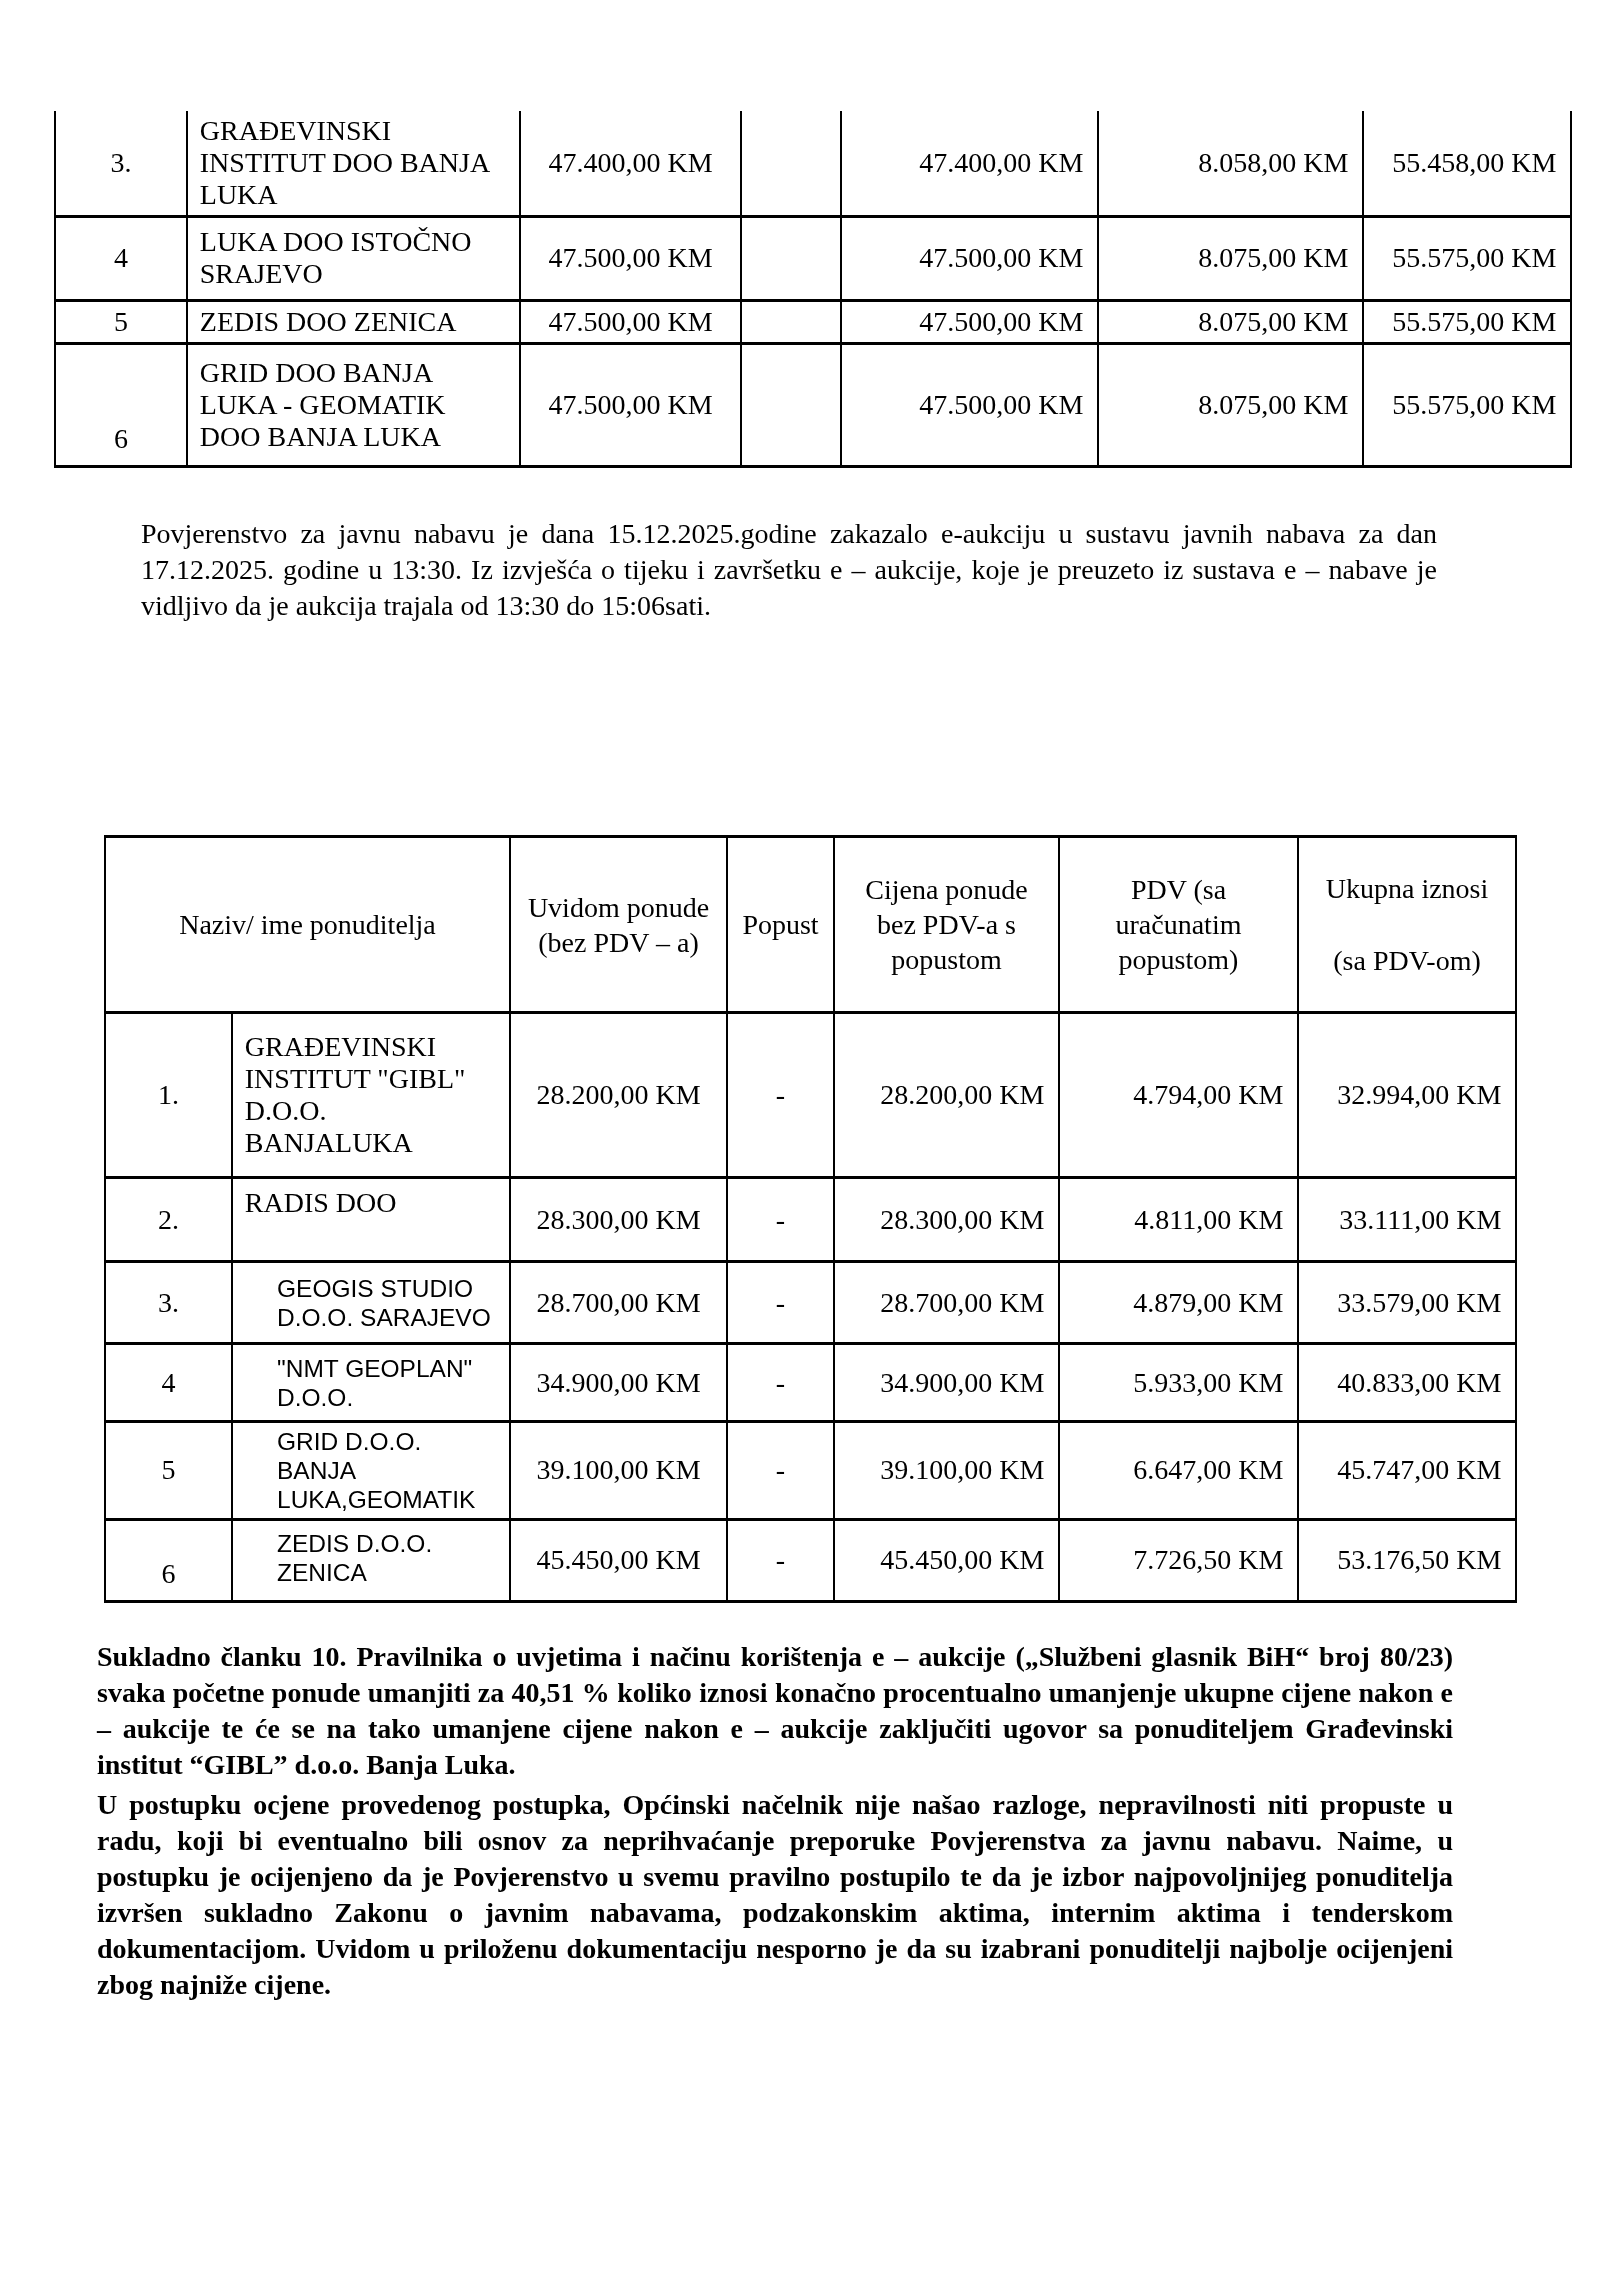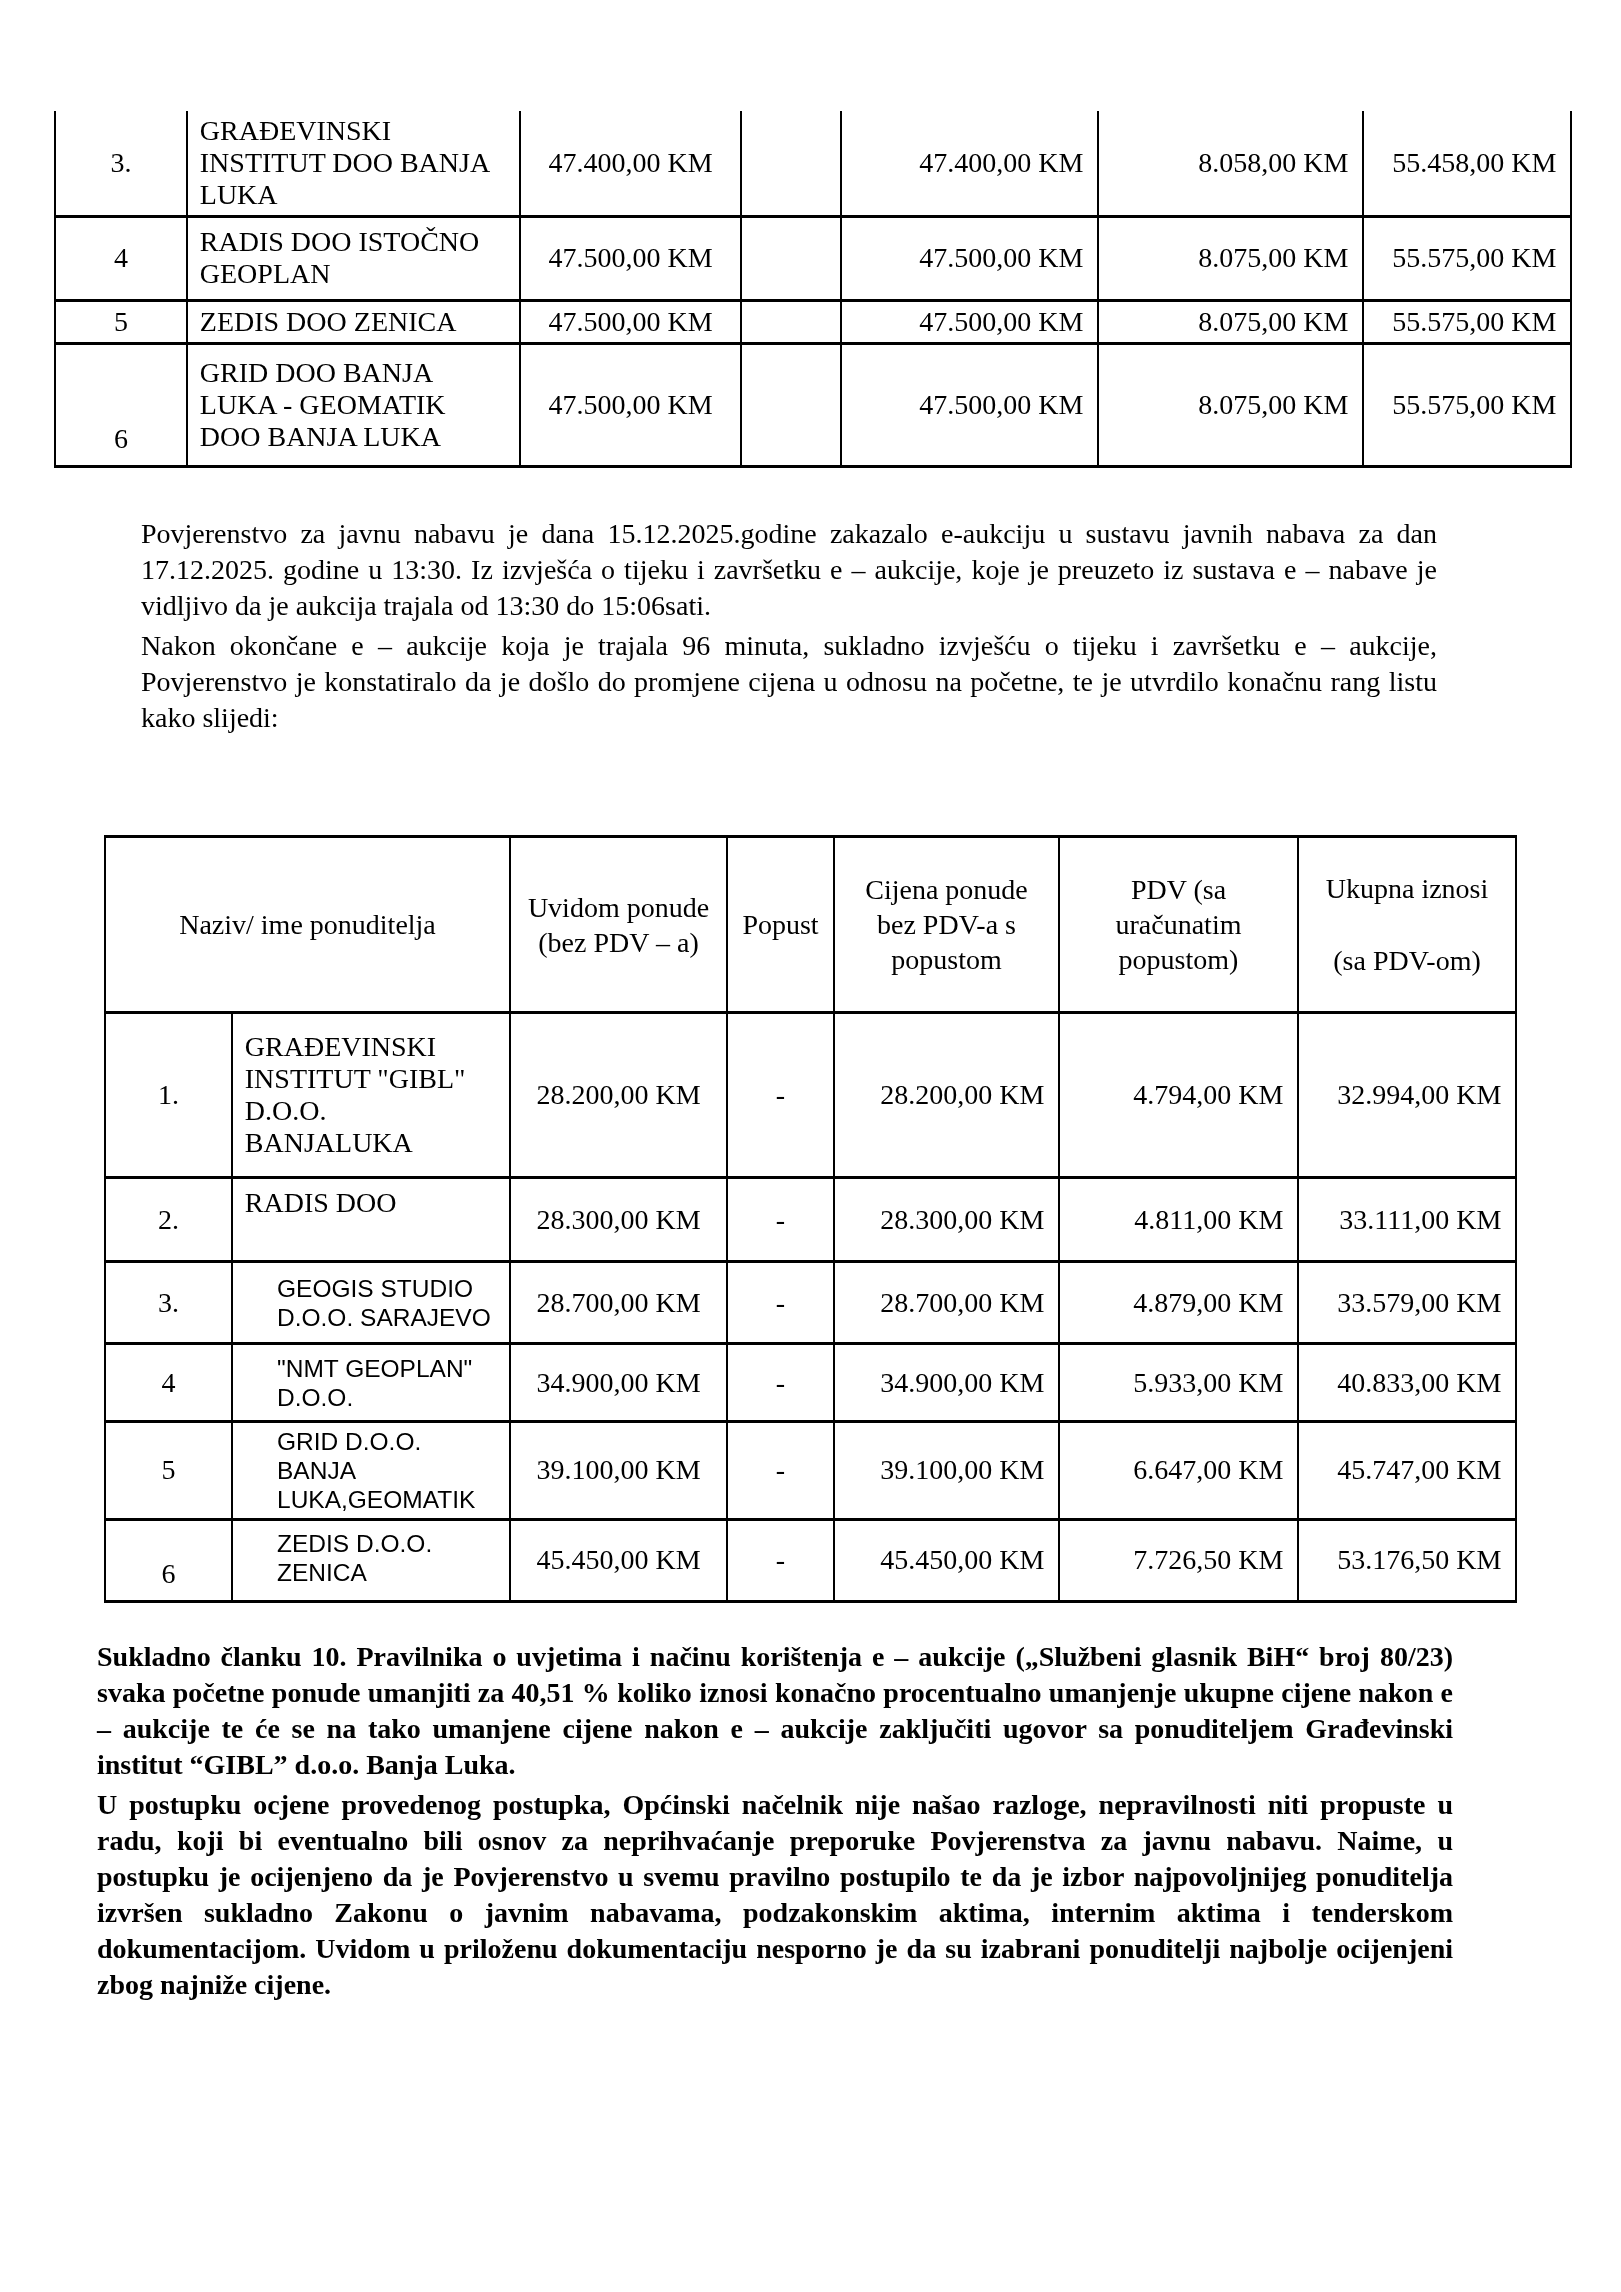--- a/index.html
+++ b/index.html
@@ -64,21 +64,21 @@
       <td class="num-cell">3.</td>
       <td class="name-cell">GRAĐEVINSKI INSTITUT DOO BANJA LUKA</td>
       <td class="price-cell">47.400,00 KM</td>
       <td class="popust-cell"></td>
       <td class="right-cell">47.400,00 KM</td>
       <td class="right-cell">8.058,00 KM</td>
       <td class="right-cell">55.458,00 KM</td>
     </tr>
     <tr style="height:84px">
       <td class="num-cell">4</td>
-      <td class="name-cell">RADIS DOO ISTOČNO GEOPLAN</td>
+      <td class="name-cell">LUKA DOO ISTOČNO SRAJEVO</td>
       <td class="price-cell">47.500,00 KM</td>
       <td class="popust-cell"></td>
       <td class="right-cell">47.500,00 KM</td>
       <td class="right-cell">8.075,00 KM</td>
       <td class="right-cell">55.575,00 KM</td>
     </tr>
     <tr style="height:43px">
       <td class="num-cell">5</td>
       <td class="name-cell">ZEDIS DOO ZENICA</td>
       <td class="price-cell">47.500,00 KM</td>
@@ -94,21 +94,20 @@
       <td class="popust-cell"></td>
       <td class="right-cell">47.500,00 KM</td>
       <td class="right-cell">8.075,00 KM</td>
       <td class="right-cell">55.575,00 KM</td>
     </tr>
   </tbody>
     </table>
 
   <div id="intro-block" class="block">
     <p>Povjerenstvo za javnu nabavu je dana 15.12.2025.godine zakazalo e-aukciju u sustavu javnih nabava za dan 17.12.2025. godine u 13:30. Iz izvješća o tijeku i završetku e – aukcije, koje je preuzeto iz sustava e – nabave je vidljivo da je aukcija trajala od 13:30 do 15:06sati.</p>
-    <p>Nakon okončane e – aukcije koja je trajala 96 minuta, sukladno izvješću o tijeku i završetku e – aukcije, Povjerenstvo je konstatiralo da je došlo do promjene cijena u odnosu na početne, te je utvrdilo konačnu rang listu kako slijedi:</p>
   </div>
 
   <table class="t2">
     <colgroup>
       <col style="width:127px">
         <col style="width:278px">
         <col style="width:217px">
       <col style="width:107px">
         <col style="width:225px">
         <col style="width:239px">

